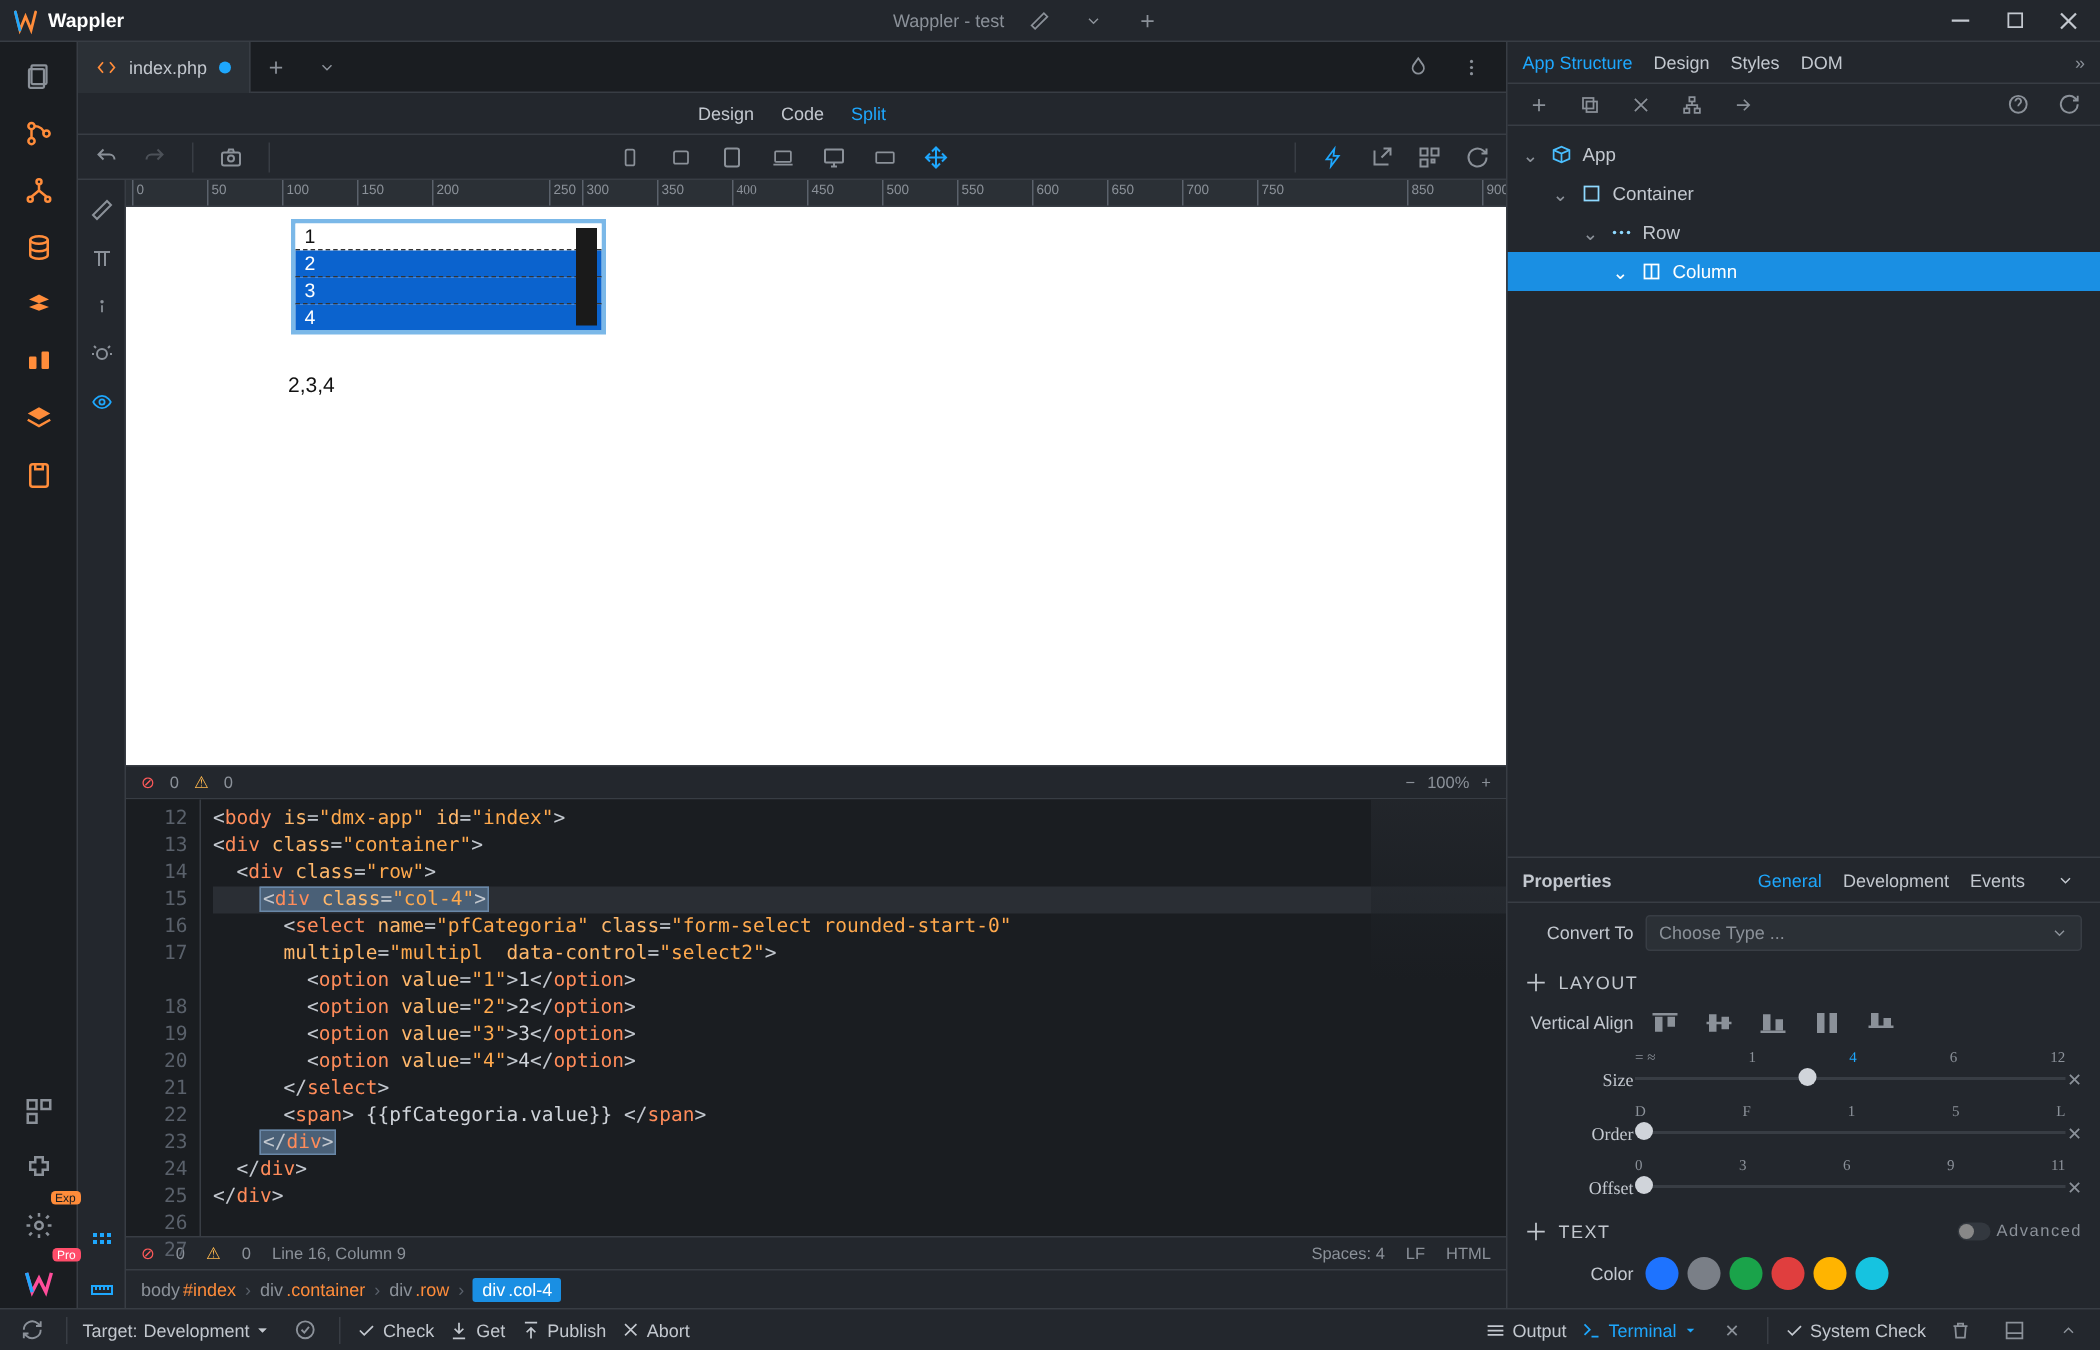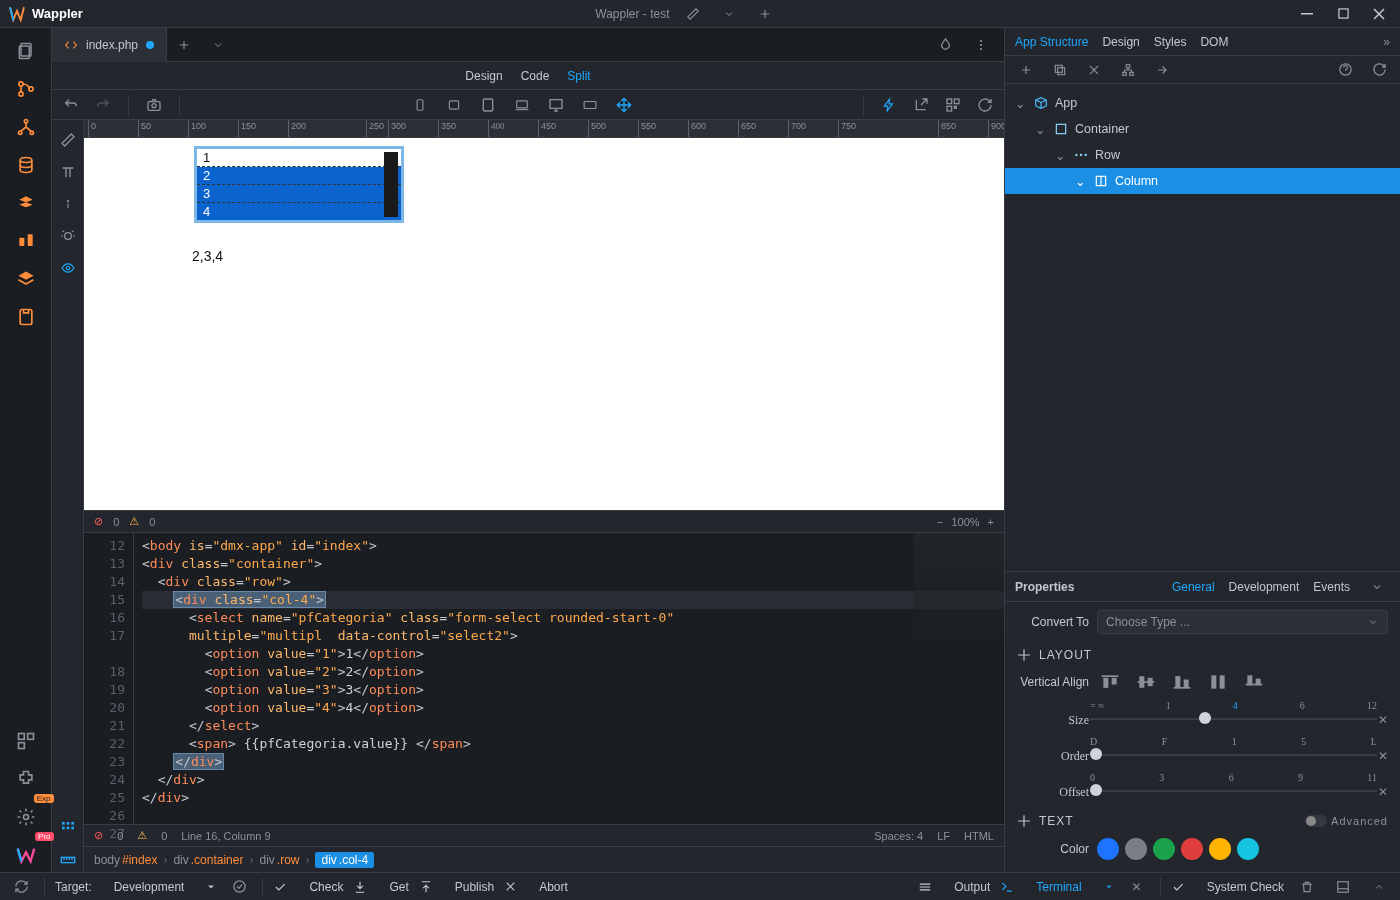--- a/index.html
+++ b/index.html
@@ -149,21 +149,21 @@
   .slider-row .ticklabels{position:absolute;left:0;right:0;top:-2px;display:flex;justify-content:space-between;font-size:10px;color:var(--text-dim);}
   .slider-row .ticklabels span.blue{color:var(--blue);}
   .slider-row .xbtn{color:var(--text-dim);}
   .swatches{display:flex;gap:6px;}
   .swatch{width:22px;height:22px;border-radius:50%;}
   .footer{
     height:28px;background:var(--bg1);border-top:1px solid var(--line);
     display:flex;align-items:center;gap:10px;padding:0 8px;font-size:12px;color:var(--text);
   }
   .footer .sep{width:1px;height:18px;background:var(--line);}
-  .footer .grp{display:flex;align-items:center;gap:22px;}
+  .footer .grp{display:flex;align-items:center;gap:4px;}
   .footer .right{margin-left:auto;display:flex;align-items:center;gap:10px;}
   .footer .blue{color:var(--blue);}
   .pill-toggle{display:flex;align-items:center;gap:4px;}
   .pill-toggle .knob{width:22px;height:12px;border-radius:6px;background:var(--bg3);position:relative;}
   .pill-toggle .knob::after{content:"";position:absolute;left:1px;top:1px;width:10px;height:10px;border-radius:50%;background:#888;}
   .badge-exp{position:relative;}
   .badge-exp::after{content:"Exp";position:absolute;top:-6px;right:-10px;font-size:8px;background:var(--orange);color:#1a1d21;padding:0 3px;border-radius:3px;}
   .badge-pro{position:relative;}
   .badge-pro::after{content:"Pro";position:absolute;top:-6px;right:-10px;font-size:8px;background:#ff4d6a;color:white;padding:0 3px;border-radius:3px;}
 </style>

